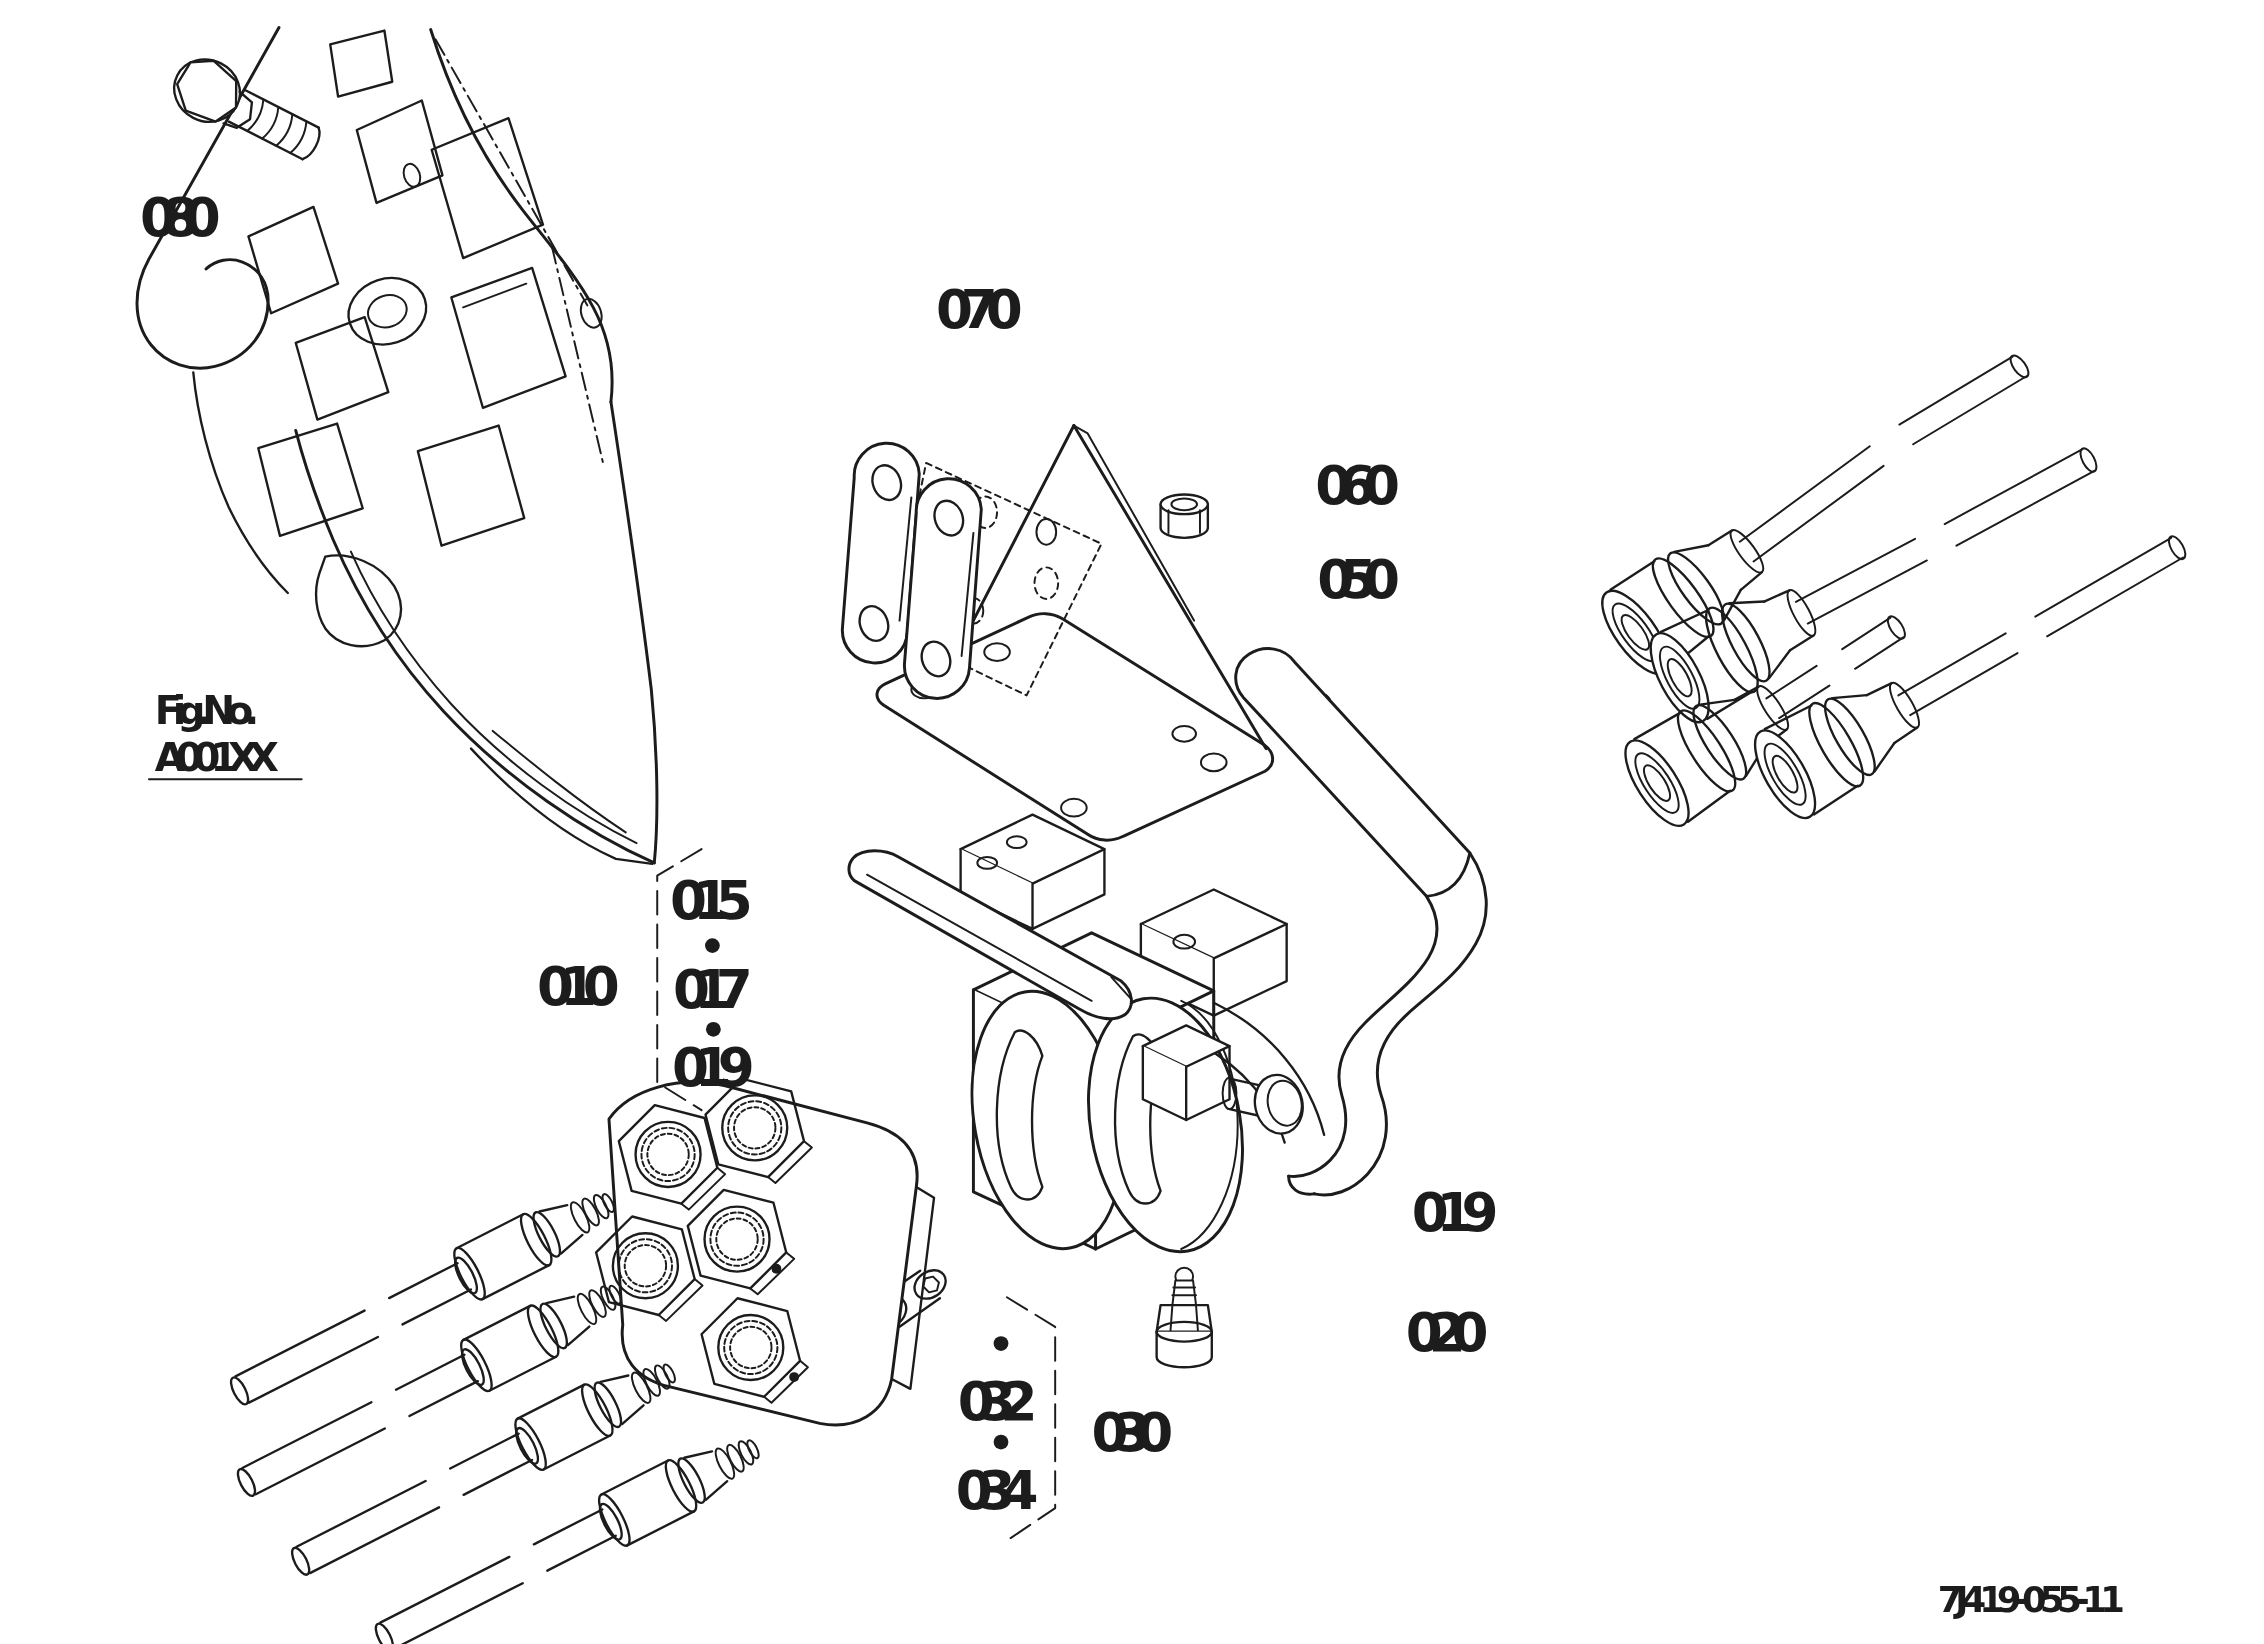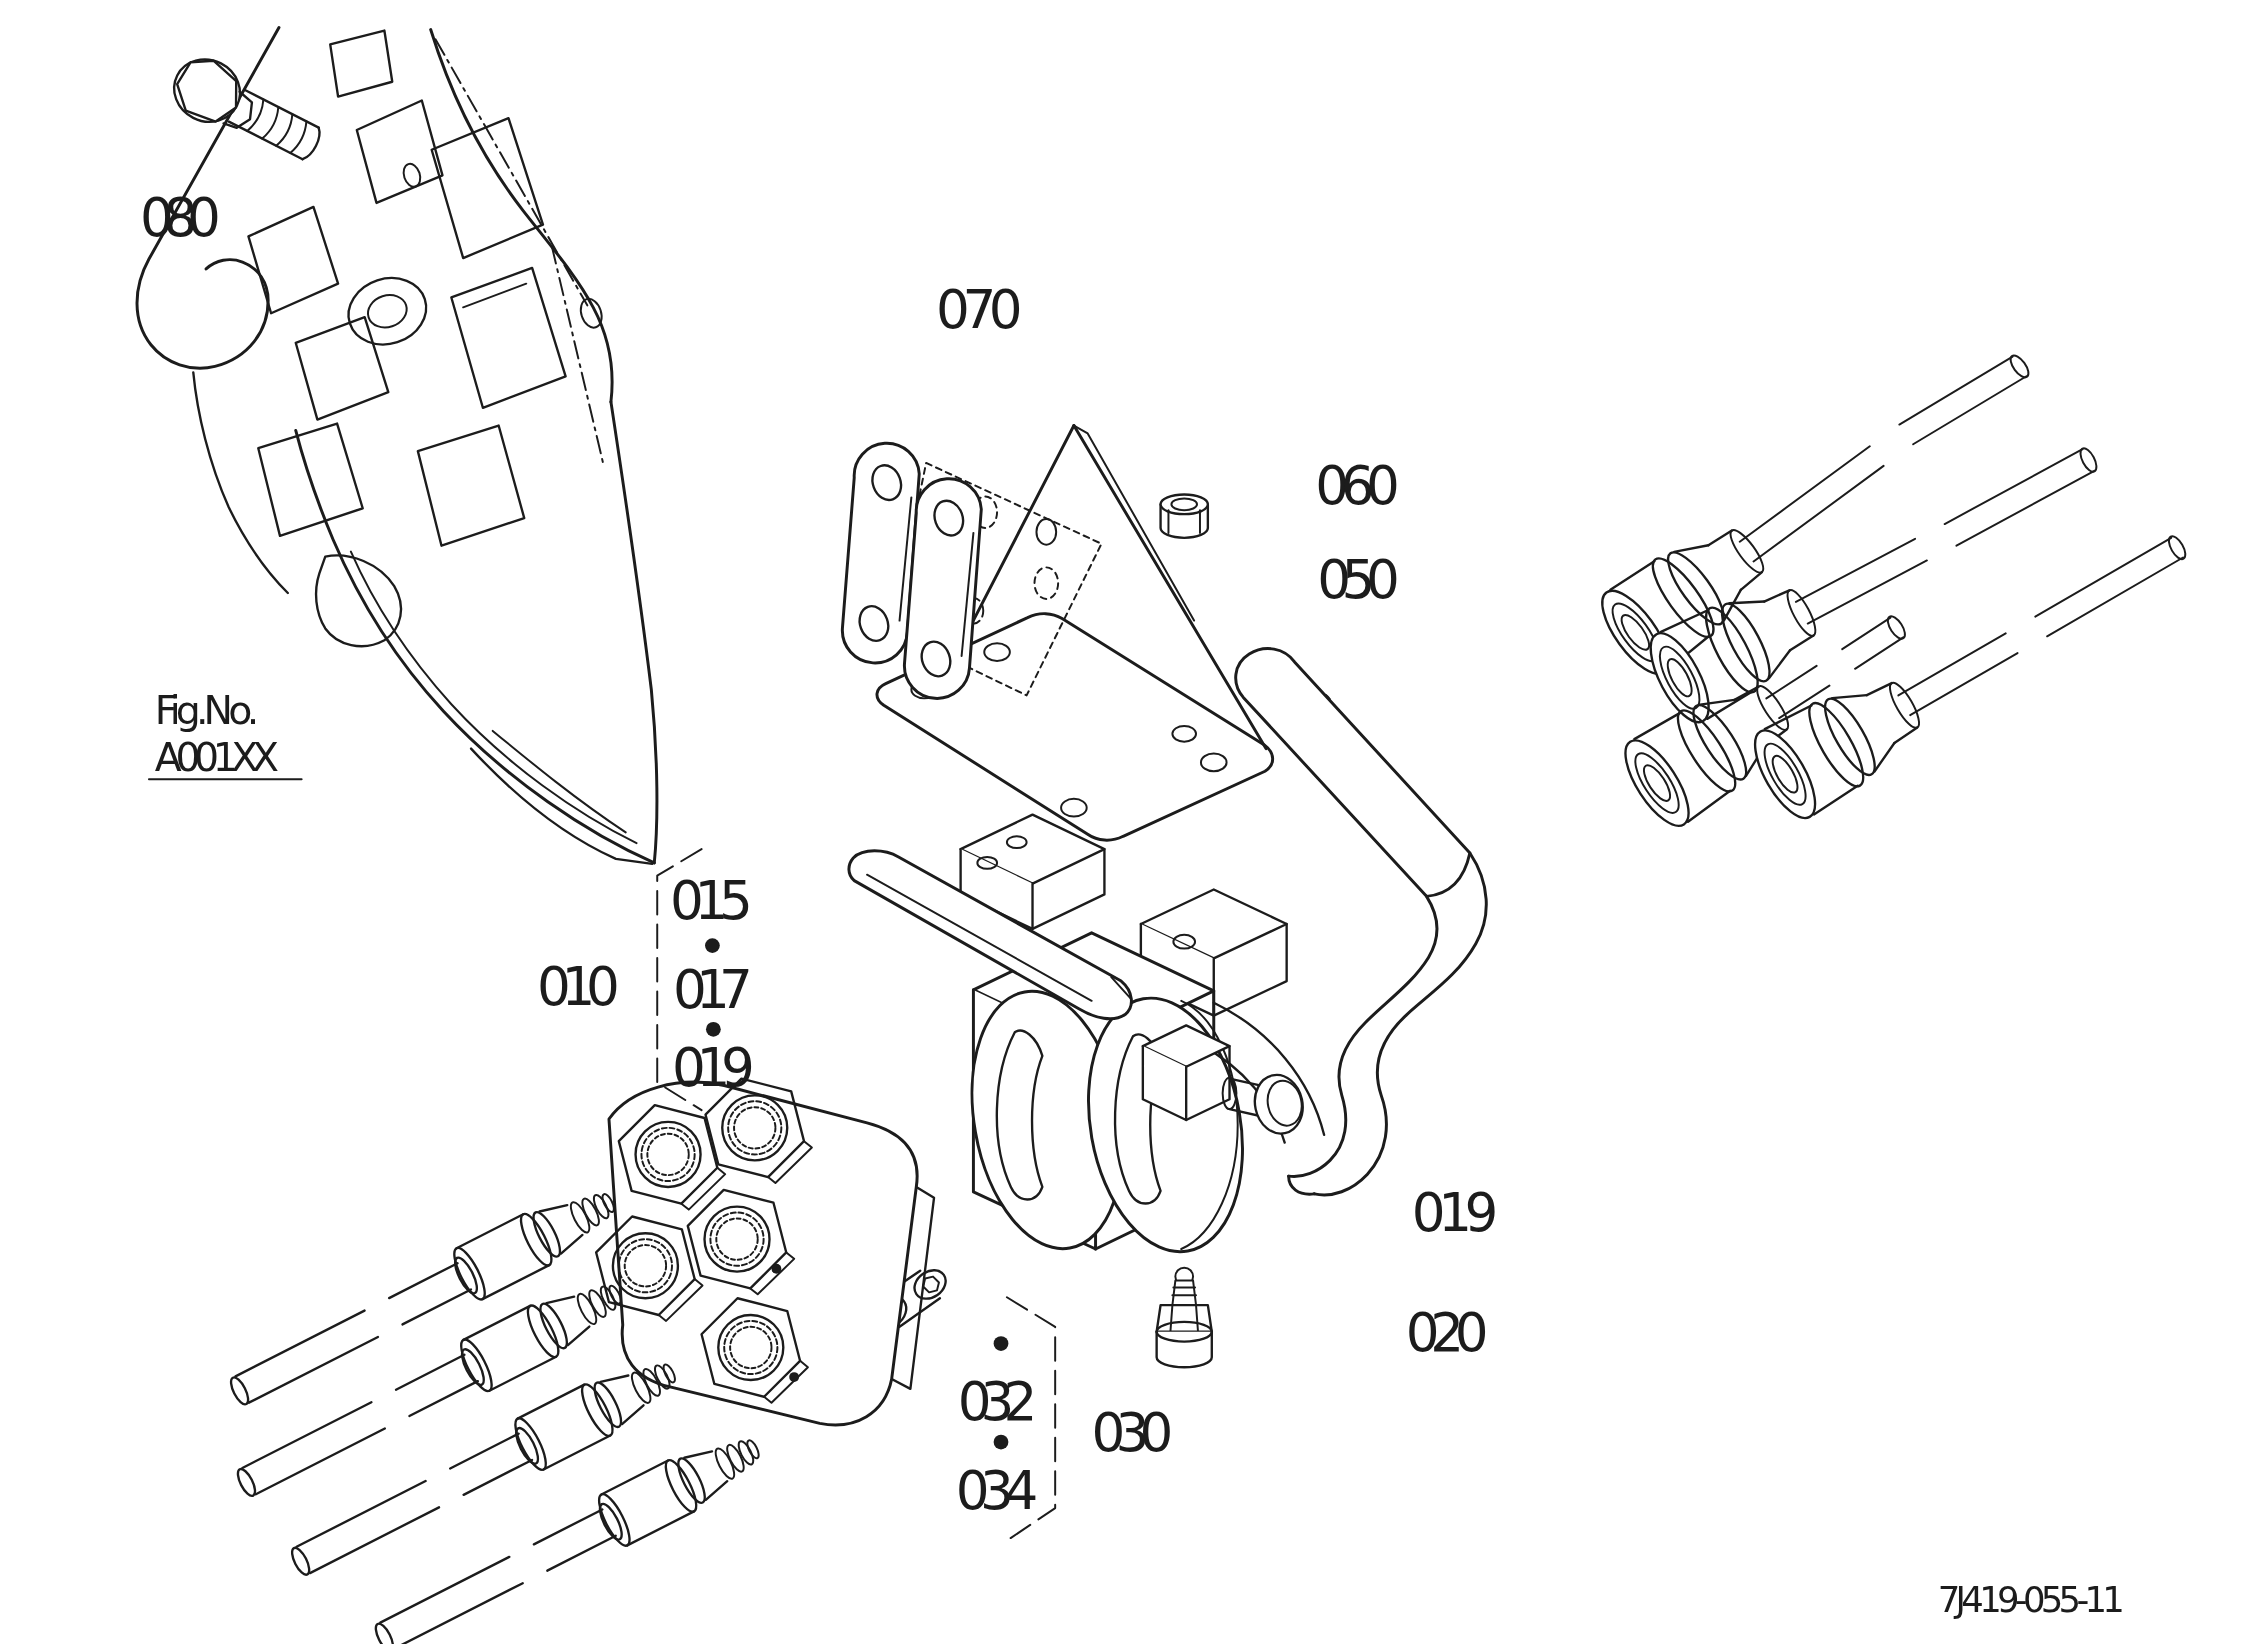--- a/index.html
+++ b/index.html
@@ -1,20 +1,20 @@
 <!DOCTYPE html>
 <html><head>
 <meta charset="utf-8">
 <style>
   :root{
     --line:#1c1c1c;
     --bg:#ffffff;
   }
   html,body{margin:0;padding:0;background:var(--bg);}
-  .stage{position:relative;width:2265px;height:1644px;background:var(--bg);overflow:hidden;}
+  .stage{position:relative;width:2265px;height:1644px;background:var(--bg);overflow:hidden;font-weight:bold;}
   svg{display:block;}
   
   .s3  *, .s3  {stroke:var(--line);stroke-width:3;  fill:none;stroke-linecap:round;stroke-linejoin:round;}
   .s25 *, .s25 {stroke:var(--line);stroke-width:2.4;fill:none;stroke-linecap:round;stroke-linejoin:round;}
   .s2  *, .s2  {stroke:var(--line);stroke-width:2;  fill:none;stroke-linecap:round;stroke-linejoin:round;}
   .thin*, .thin{stroke:var(--line);stroke-width:1.6;fill:none;stroke-linecap:round;}
   .hair*, .hair{stroke:var(--line);stroke-width:1.3;fill:none;stroke-linecap:round;}
   .wfill{fill:var(--bg) !important;}
   .dot{fill:var(--line);stroke:none;}
   .dashdot{stroke-dasharray:18 6 3 6;}

